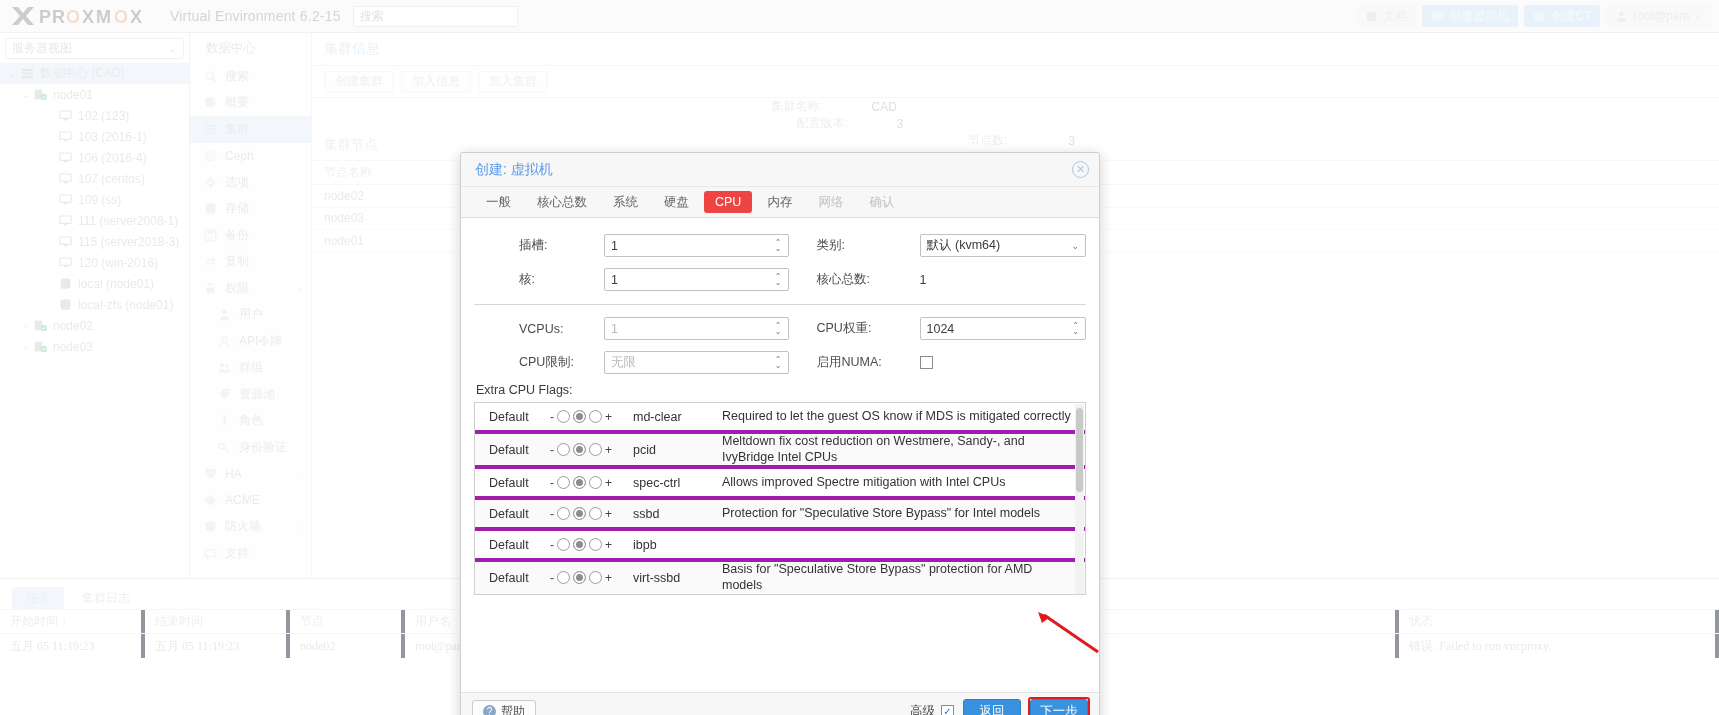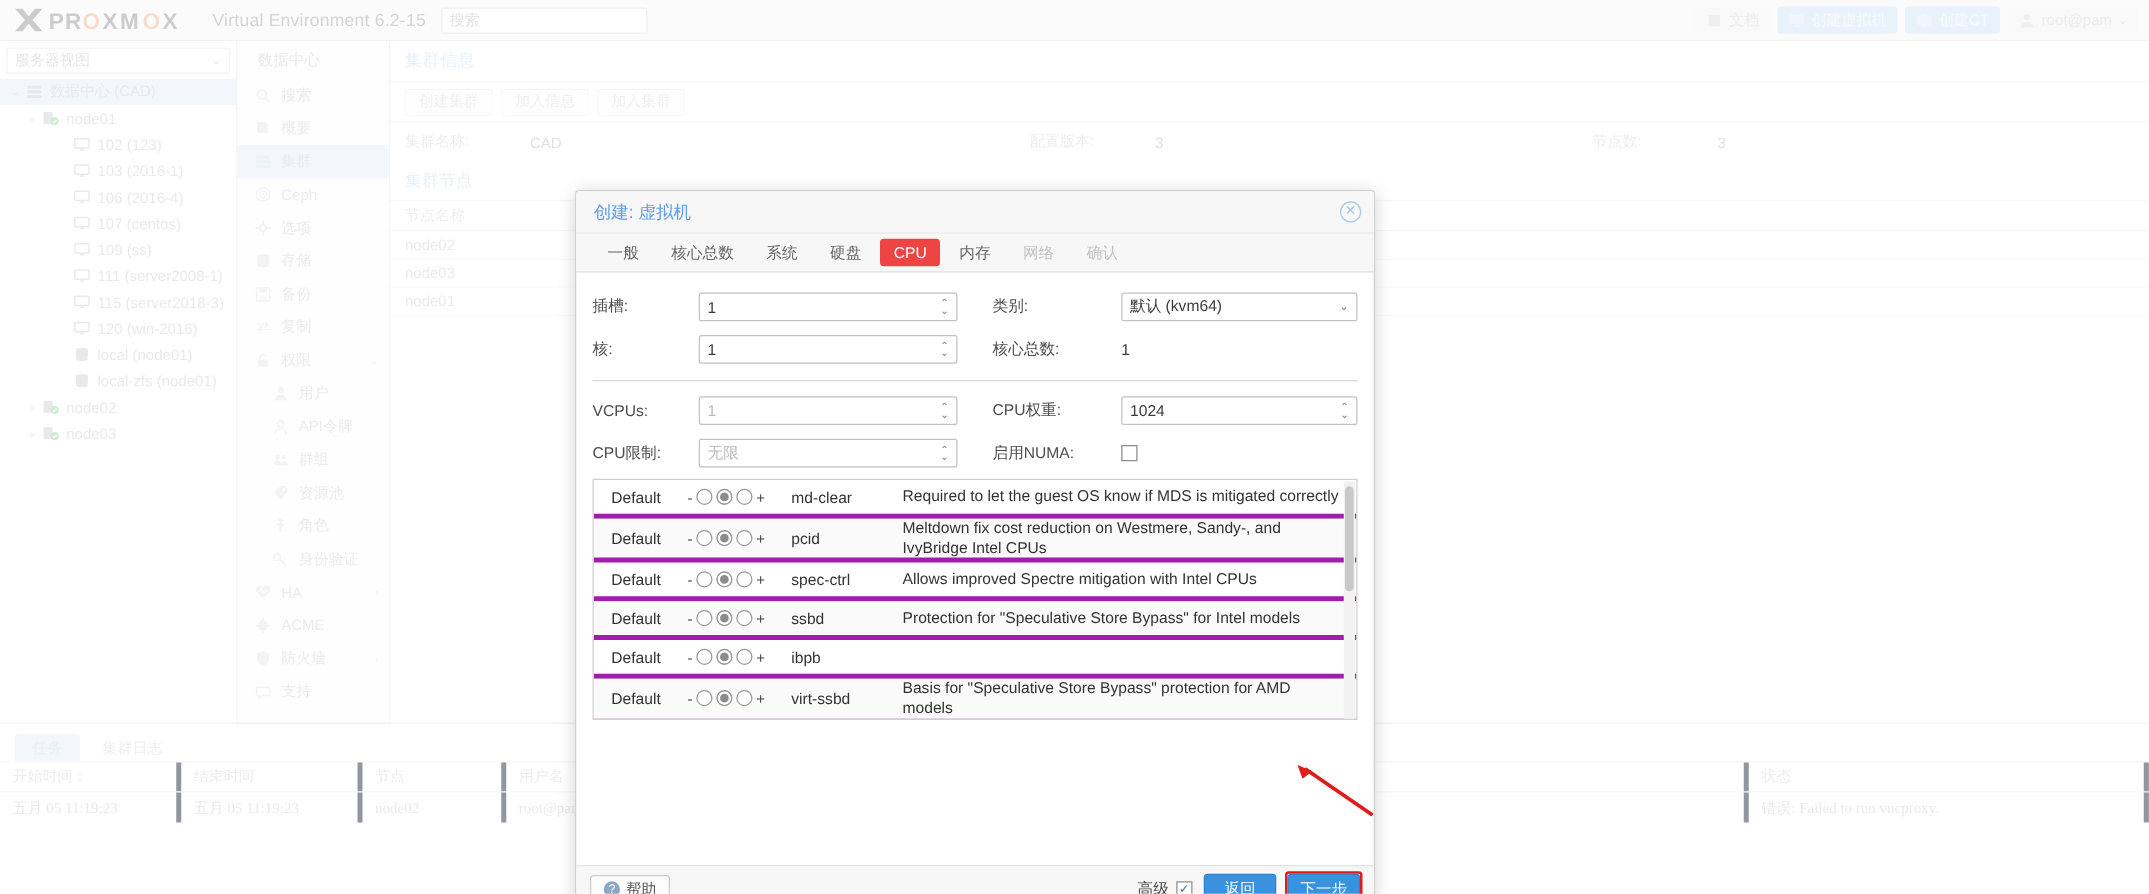--- a/index.html
+++ b/index.html
@@ -78,21 +78,21 @@
   .main { position:absolute; left:312px; top:33px; width:1407px; height:545px; background:#fff; }
   .panel-head {
     height:33px; border-bottom:1px solid #ededed; display:flex; align-items:center;
     padding-left:12px; color:#cde0f2; font-size:14px;
   }
   .toolbar { height:32px; border-bottom:1px solid #ededed; display:flex; align-items:center; gap:7px; padding-left:12px; }
   .tb-btn {
     height:22px; border:1px solid #eee; border-radius:3px; background:#fcfcfc;
     display:flex; align-items:center; padding:0 10px; color:#dcdcdc; font-size:12px;
   }
-  .kvrow { height:31px; display:flex; align-items:center; padding-left:12px; font-size:12px; color:#d8d8d8; }
+  .kvrow { height:31px; display:flex; align-items:center; padding-left:12px; font-size:12px; color:#d8d8d8;flex-direction:column; }
   .kvrow .k { width:100px; }
   .kvrow .v { color:#b9b9b9; }
   .kv-cell { display:flex; align-items:center; }
   .section-title { height:31px; display:flex; align-items:center; padding-left:12px; color:#cde0f2; font-size:13.5px; }
   .thead { height:25px; border-top:1px solid #efefef; border-bottom:1px solid #efefef; display:flex; align-items:center; padding-left:12px; color:#dcdcdc; font-size:12px; }
   .trow { height:22.5px; display:flex; align-items:center; padding-left:12px; color:#d0d0d0; font-size:12px; border-bottom:1px solid #f4f4f4; }
   .trow .c-name { width:215px; }
   .trow .c-num { width:300px; text-align:right; }
 
   
@@ -124,21 +124,21 @@
   }
   .modal-head { height:34px; background:#f7f7f7; border-bottom:1px solid #e8e8e8; display:flex; align-items:center; padding:0 10px 0 14px; }
   .modal-title { color:#5d9ceb; font-size:14px; }
   .modal-close { margin-left:auto; width:17px; height:17px; border:1.4px solid #a9c7e8; border-radius:50%; color:#a9c7e8; font-size:11px; display:flex; align-items:center; justify-content:center; line-height:1; }
   .tabs { height:31px; background:#f7f7f7; display:flex; align-items:center; padding-left:14px; gap:4px; border-bottom:1px solid #dfdfdf; }
   .tab { height:22px; padding:0 11px; display:flex; align-items:center; font-size:12.5px; color:#666; border-radius:3px; }
   .tab.muted { color:#c3c3c3; }
   .tab.active { background:#ef4444; color:#fff; }
 
   .modal-body { padding:14px 13px 0 13px; height:348px; }
-  .form-grid { display:flex; }
+  .form-grid { display:flex;margin-left:45px; }
   .col { width:50%; }
   .frow { display:flex; align-items:center; height:27px; margin-bottom:7px; }
   .flabel { width:85px; color:#4c4c4c; font-size:12.5px; }
   .flabel.r { width:103px; }
   .fctrl {
     flex:1; height:23px; border:1px solid #c2c2c2; background:#fff; border-radius:2px;
     display:flex; align-items:center; padding:0 6px; font-size:12.5px; color:#3c3c3c; position:relative;
   }
   .fctrl.ph { color:#bbb; }
   .spin { margin-left:auto; display:flex; flex-direction:column; line-height:6px; color:#777; font-size:8px; }
@@ -765,20 +765,21 @@
                 </span>
             </div>
           </div>
           <div class="frow">
             <span class="flabel r">启用NUMA:</span>
             <span class="chkbox"></span>
           </div>
         </div>
       </div>
 
+      <div class="flags-label">Extra CPU Flags:</div>
       <div class="flags-box">
         <div id="flag-rows">
             <div class="flag-row">
               <span class="f-default">Default</span>
               <span class="f-radio">
                 <span>-</span>
                 <span class="rdot"></span>
                 <span class="rdot on"></span>
                 <span class="rdot"></span>
                 <span>+</span>

